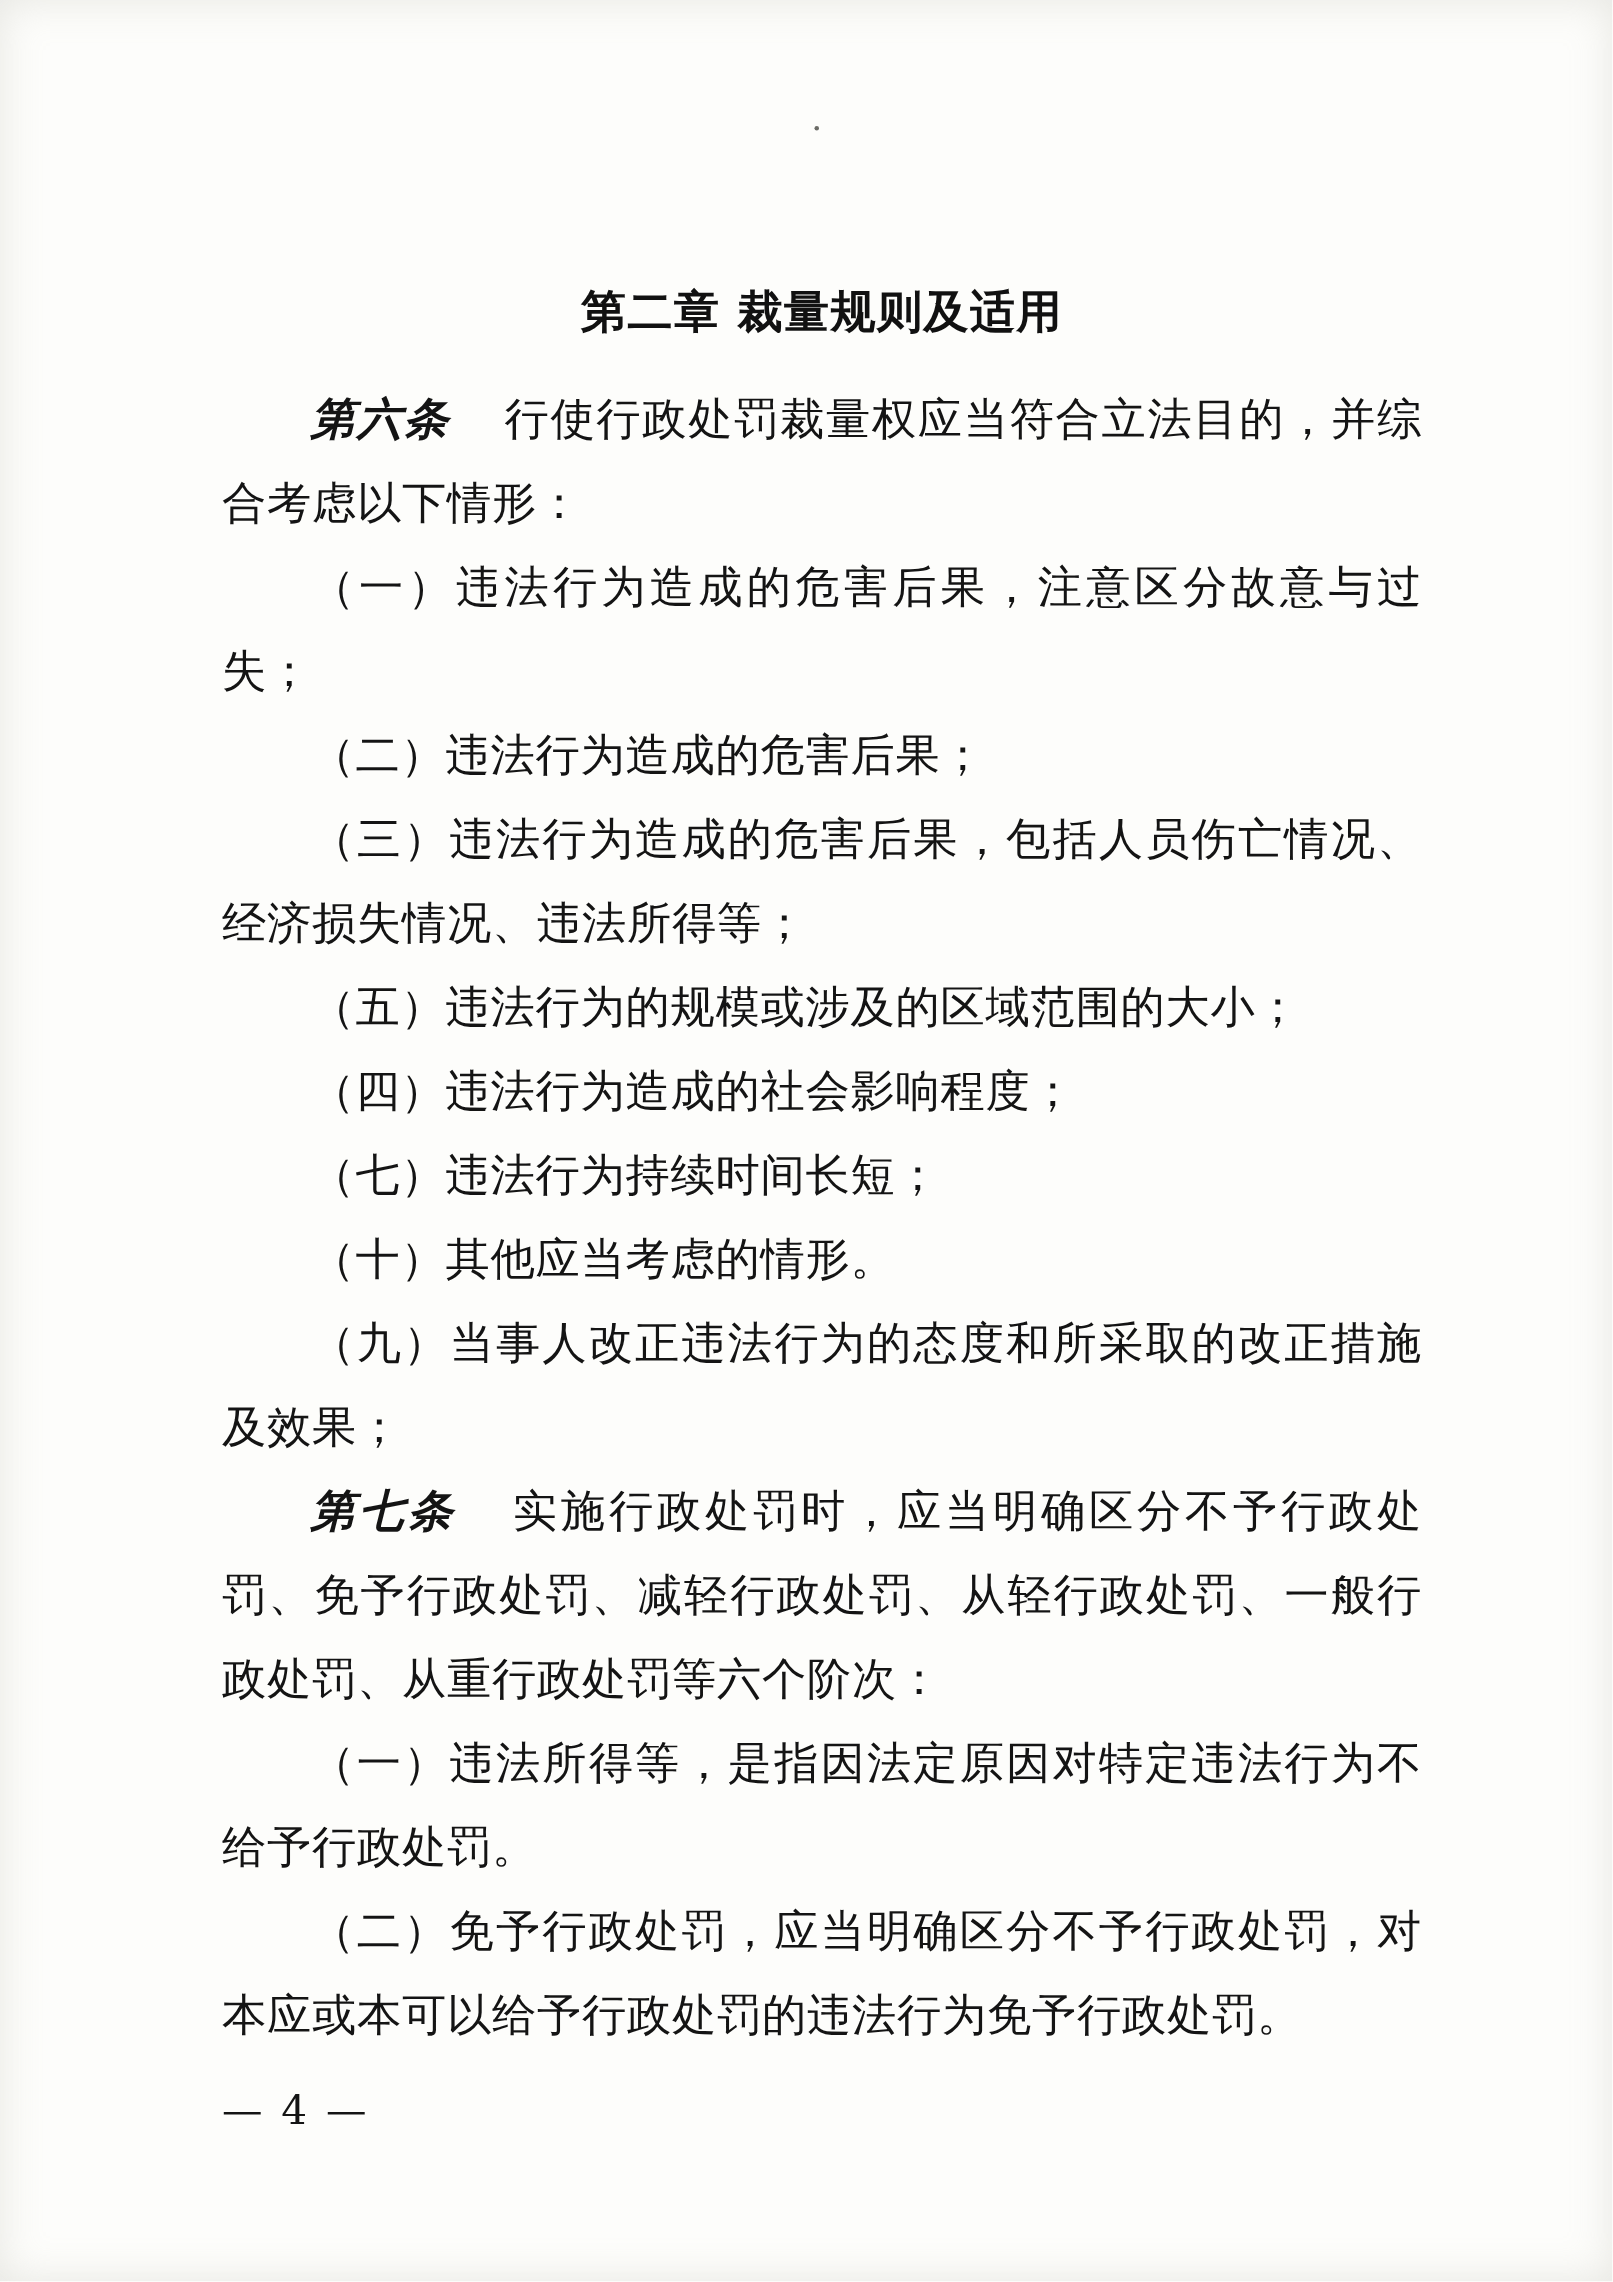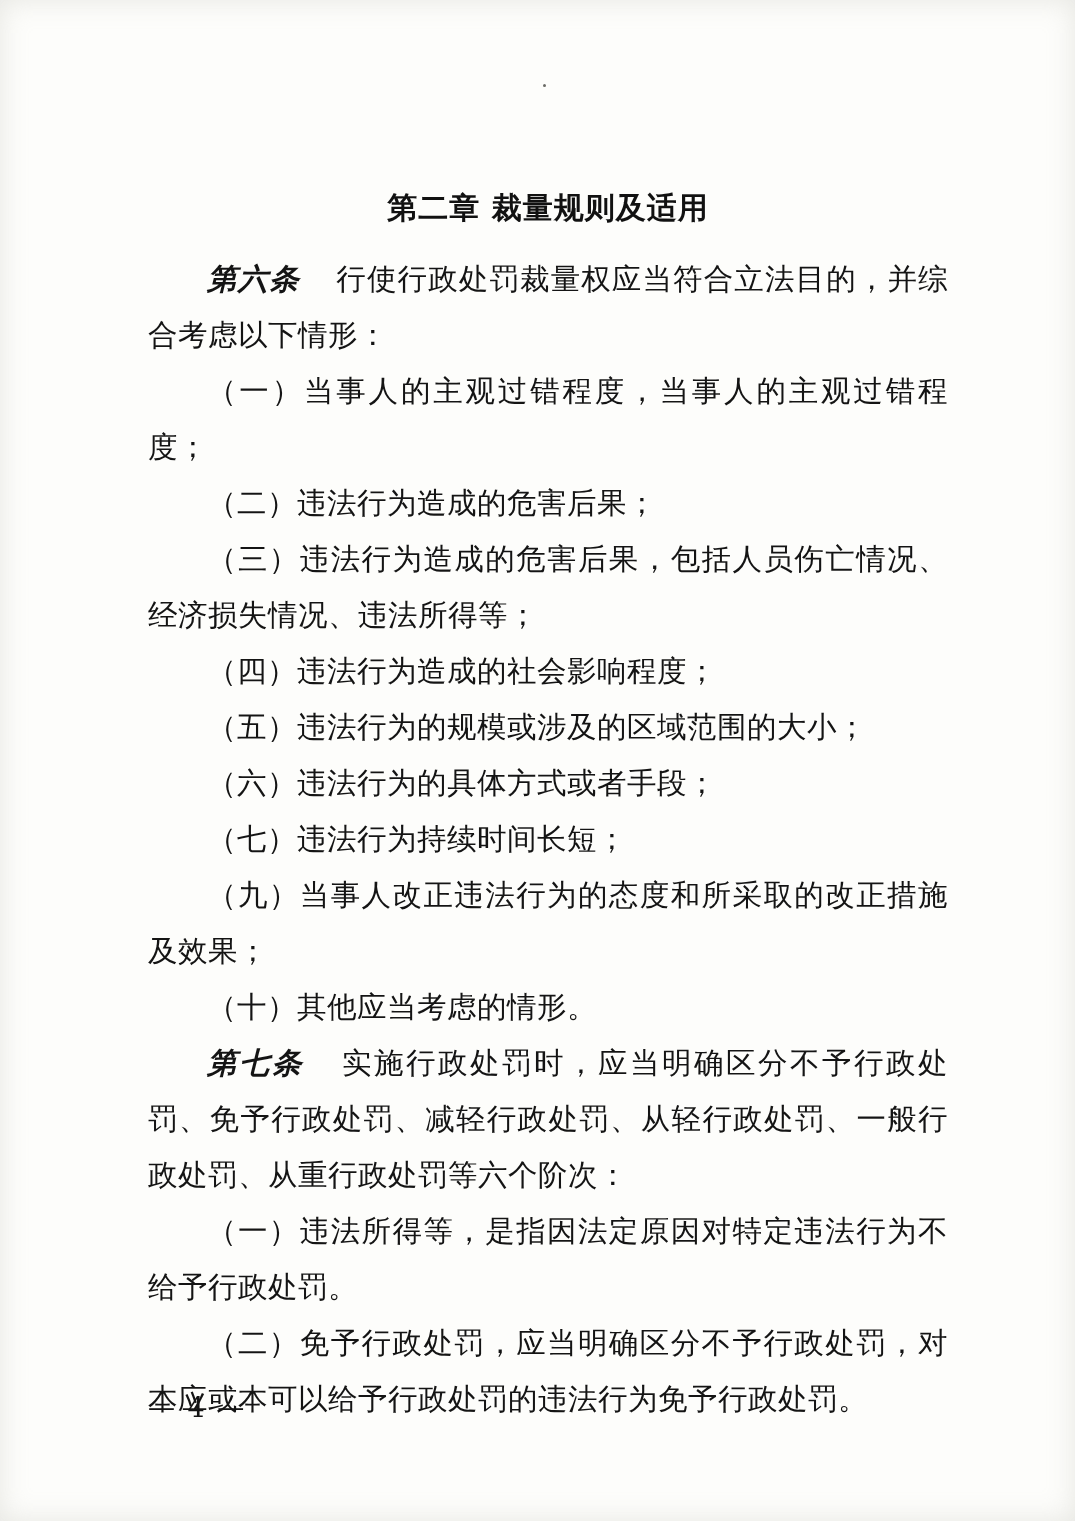--- a/index.html
+++ b/index.html
@@ -88,29 +88,28 @@
 <div class="page">
 
   <span class="scan-dot"></span>
 
   <div class="content">
 
     <h1 class="chapter-title">第二章  裁量规则及适用</h1>
 
     <p class="para indent"><span class="art-label">第六条</span><span class="art-gap"></span><span>行使行政处罚裁量权应当符合立法目的，并综合考虑以下情形：</span></p>
 
-    <p class="para indent">（一）当事人的主观过错程度，当事人的主观过错程度；</p>
+    <p class="para indent">（一）违法行为造成的危害后果，注意区分故意与过失；</p>
     <p class="para indent">（二）违法行为造成的危害后果；</p>
     <p class="para indent">（三）违法行为造成的危害后果，包括人员伤亡情况、经济损失情况、违法所得等；</p>
+    <p class="para indent">（五）违法行为的规模或涉及的区域范围的大小；</p>
     <p class="para indent">（四）违法行为造成的社会影响程度；</p>
-    <p class="para indent">（五）违法行为的规模或涉及的区域范围的大小；</p>
-    <p class="para indent">（六）违法行为的具体方式或者手段；</p>
     <p class="para indent">（七）违法行为持续时间长短；</p>
+    <p class="para indent">（十）其他应当考虑的情形。</p>
     <p class="para indent">（九）当事人改正违法行为的态度和所采取的改正措施及效果；</p>
-    <p class="para indent">（十）其他应当考虑的情形。</p>
 
     <p class="para indent"><span class="art-label">第七条</span><span class="art-gap"></span><span>实施行政处罚时，应当明确区分不予行政处罚、免予行政处罚、减轻行政处罚、从轻行政处罚、一般行政处罚、从重行政处罚等六个阶次：</span></p>
 
     <p class="para indent">（一）违法所得等，是指因法定原因对特定违法行为不给予行政处罚。</p>
     <p class="para indent">（二）免予行政处罚，应当明确区分不予行政处罚，对本应或本可以给予行政处罚的违法行为免予行政处罚。</p>
 
   </div>
 
   <div class="page-number">— 4 —</div>
 

